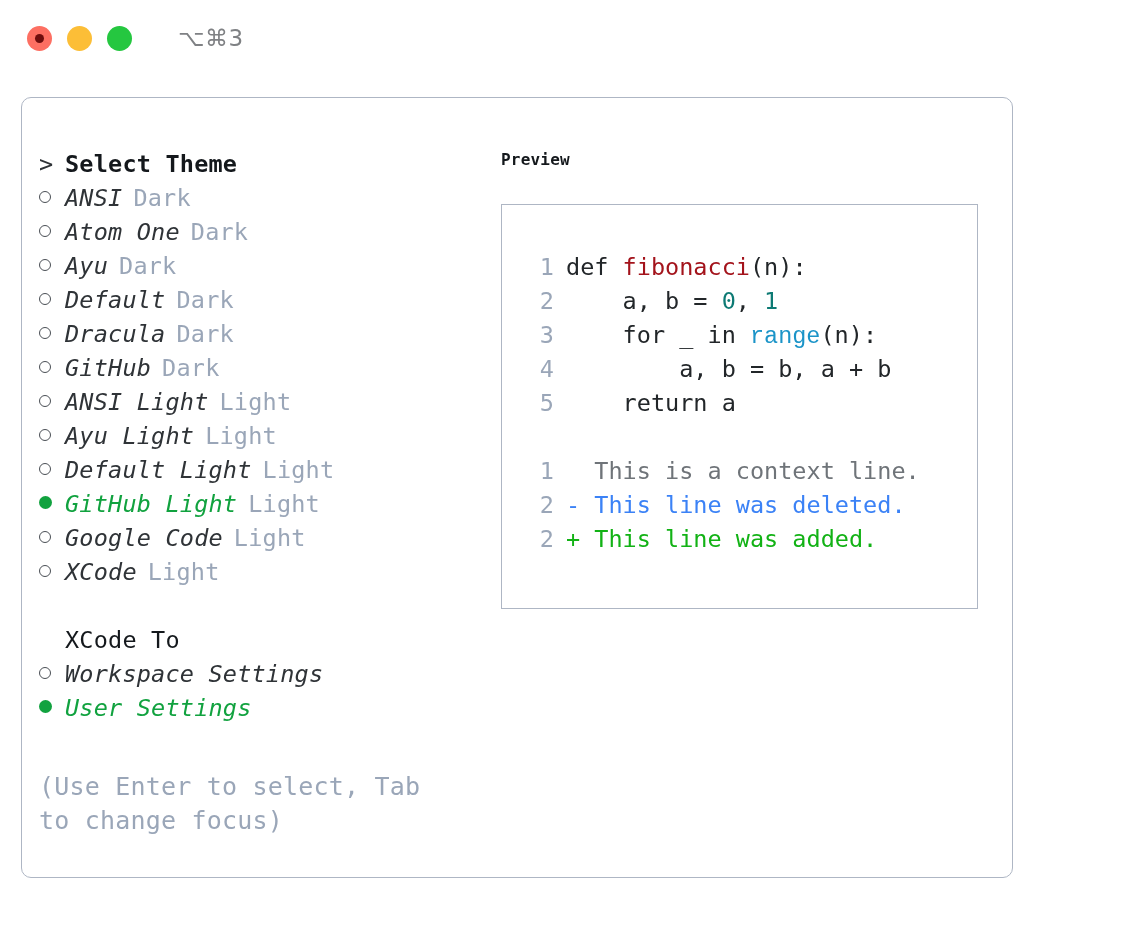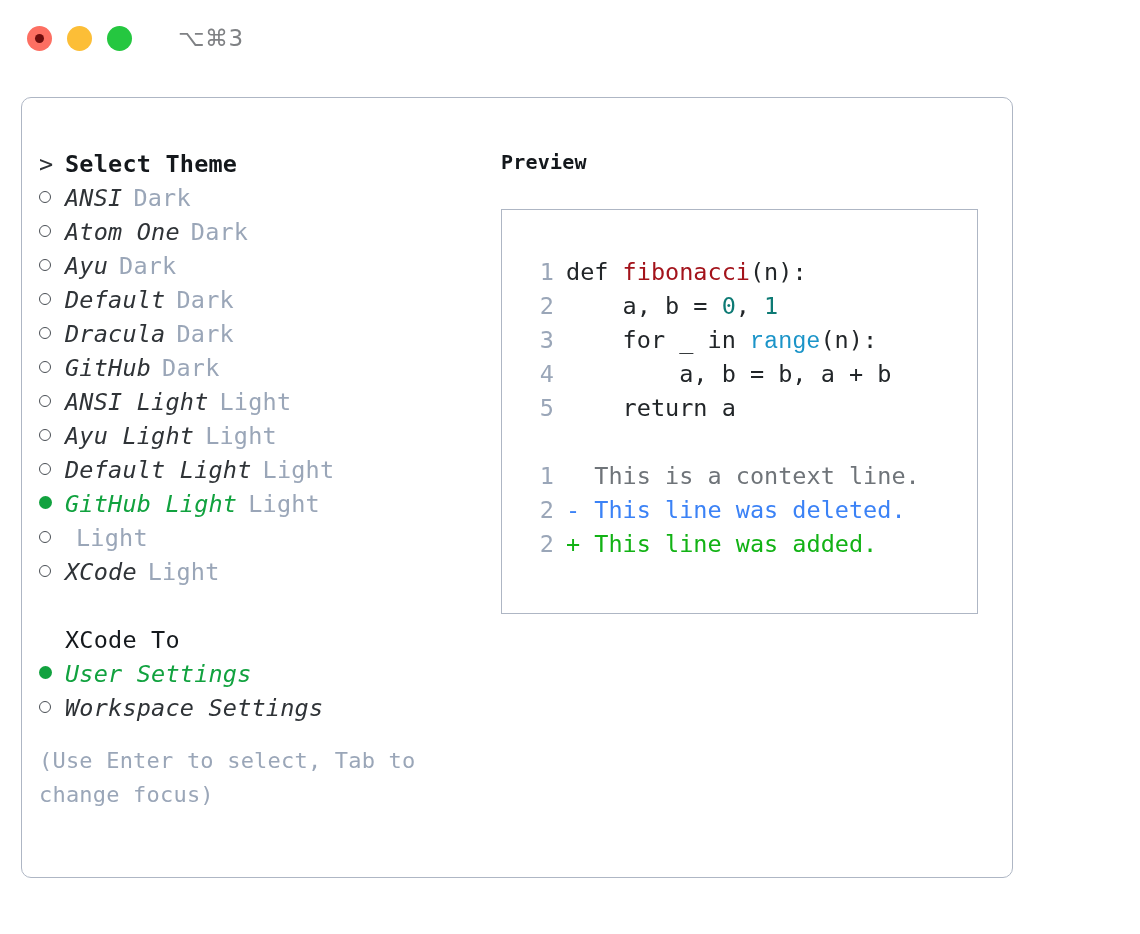--- a/index.html
+++ b/index.html
@@ -145,37 +145,37 @@
     color: #9aa6b8;
     margin-left: 11px;
     letter-spacing: 0.2px;
   }
   .spacer-row { height: 34px; }
   .section-head {
     color: #14181c;
     letter-spacing: 0.2px;
   }
   .hint {
-    margin-top: 16px;
+    margin-top: 42px;
     color: #9aa6b8;
-    font-size: 22px;
+    font-size: 25px;
     line-height: 34px;
     width: 410px;
     letter-spacing: 0.2px;
   }
 
   
   .right-col {
     position: absolute;
     left: 479px;
     top: 52px;
     width: 490px;
   }
   .preview-title {
-    font-size: 20px;
+    font-size: 16px;
     font-weight: bold;
     color: #14181c;
     letter-spacing: 0.2px;
     margin-bottom: 35px;
   }
   .code-box {
     border: 1.6px solid #aeb6c4;
     box-sizing: border-box;
     width: 477px;
     height: 405px;
@@ -299,20 +299,21 @@
               <span class="bullet-wrap">
                 <span class="bullet-filled"></span>
               </span>
               <span class="item-label selected">GitHub Light</span>
               <span class="badge">Light</span>
             </div>
             <div class="row">
               <span class="bullet-wrap">
                 <span class="bullet-open"></span>
               </span>
+              <span class="item-label">Google Code</span>
               <span class="badge">Light</span>
             </div>
             <div class="row">
               <span class="bullet-wrap">
                 <span class="bullet-open"></span>
               </span>
               <span class="item-label">XCode</span>
               <span class="badge">Light</span>
             </div>
           </div>
@@ -320,29 +321,29 @@
         <div class="spacer-row"></div>
 
         <div class="row">
           <span class="marker"></span>
           <span class="section-head">XCode To</span>
         </div>
 
         <div id="apply-items">
             <div class="row">
               <span class="bullet-wrap">
+                <span class="bullet-open"></span>
+              </span>
+              <span class="item-label">Workspace Settings</span>
+            </div>
+            <div class="row">
+              <span class="bullet-wrap">
                 <span class="bullet-filled"></span>
               </span>
               <span class="item-label selected">User Settings</span>
-            </div>
-            <div class="row">
-              <span class="bullet-wrap">
-                <span class="bullet-open"></span>
-              </span>
-              <span class="item-label">Workspace Settings</span>
             </div>
           </div>
 
         <div class="hint">(Use Enter to select, Tab to change focus)</div>
       </div>
 
       <div class="right-col">
         <div class="preview-title">Preview</div>
         <div class="code-box">
           <div id="code-lines">

